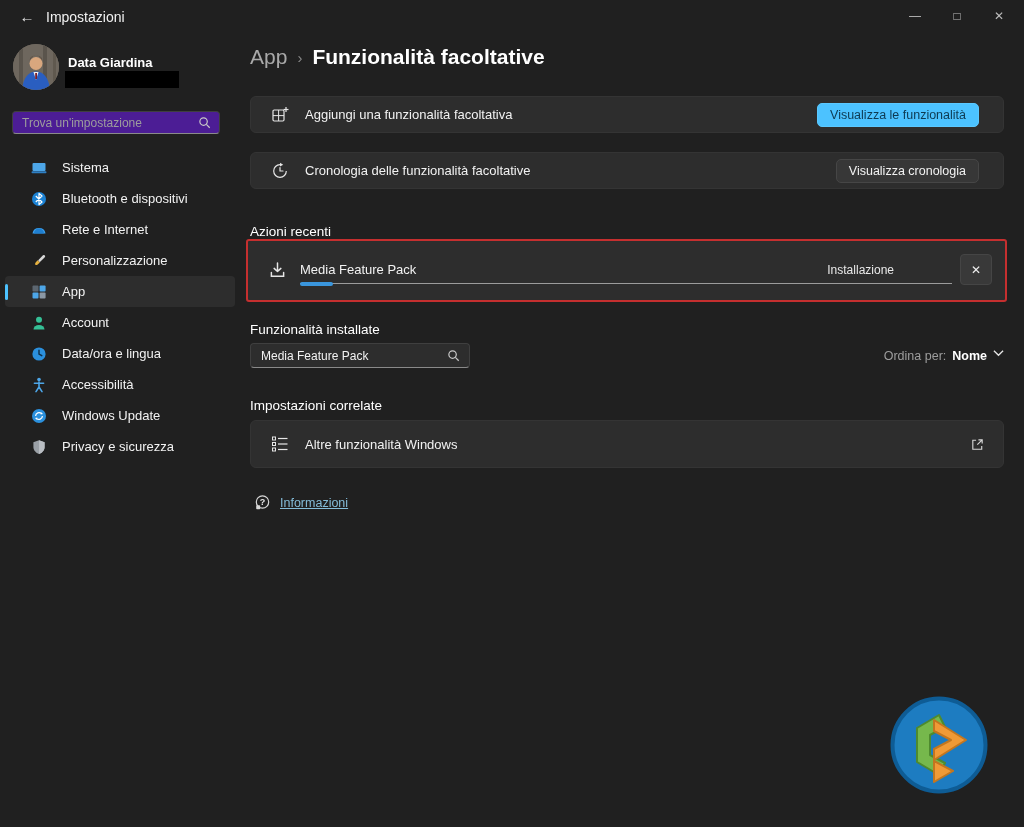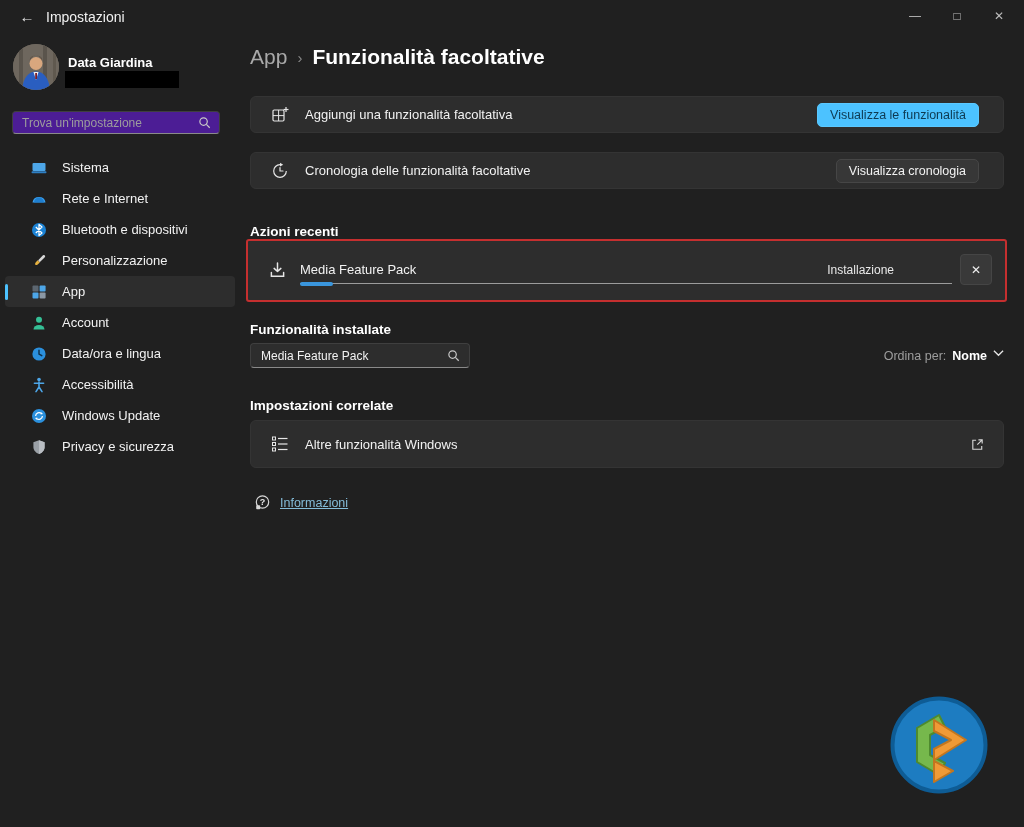--- a/index.html
+++ b/index.html
@@ -43,21 +43,21 @@
   .bc-current { color:#ffffff; font-weight:600; }
 
   .card { position:absolute; left:250px; width:754px; background:#2d2d2d; border:1px solid #343434; border-radius:6px; display:flex; align-items:center; padding:0 24px 0 20px; }
   .card-1 { top:96px; height:37px; }
   .card-2 { top:152px; height:37px; }
   .card-label { font-size:13px; color:#f2f2f2; margin-left:16px; flex:1; }
 
   .btn-accent { margin-left:auto; background:#4cc2ff; color:#0e3a52; border:1px solid #5ac8ff; border-radius:5px; font-size:12.5px; padding:4px 12px; font-family:"Liberation Sans", sans-serif; cursor:default; }
   .btn-standard { margin-left:auto; background:#373737; color:#f2f2f2; border:1px solid #464646; border-radius:5px; font-size:12.5px; padding:4px 12px; font-family:"Liberation Sans", sans-serif; cursor:default; }
 
-  .section-label { position:absolute; left:250px; font-size:13.5px; font-weight:700; color:#ffffff; }
+  .section-label { position:absolute; left:250px; font-size:13.5px; font-weight:400; color:#ffffff; }
   .lbl-recent { top:224px; }
   .lbl-installed { top:322px; }
   .lbl-related { top:398px; }
 
   
   .recent-card { position:absolute; left:246px; top:239px; width:761px; height:63px; background:#2d2d2d; border:2px solid #c52f2f; border-radius:3px; }
   .dl-icon { position:absolute; left:20px; top:20px; }
   .recent-name { position:absolute; left:52px; top:21px; font-size:13px; color:#f2f2f2; }
   .recent-status { position:absolute; right:111px; top:22px; font-size:12px; color:#e8e8e8; }
   .recent-close { position:absolute; right:13px; top:13px; width:32px; height:31px; background:#393939; border:1px solid #454545; border-radius:4px; display:flex; align-items:center; justify-content:center; color:#f0f0f0; font-size:12px; }
@@ -131,31 +131,31 @@
 <div class="nav">
   <div class="nav-item">
     <svg class="nav-icon" viewBox="0 0 16 16">
       <rect x="1.5" y="3" width="13" height="8" rx="1" fill="#4da6e8"></rect>
       <rect x="0.5" y="11.3" width="15" height="1.9" rx="0.95" fill="#2e7fc4"></rect>
     </svg>
     <span>Sistema</span>
   </div>
   <div class="nav-item">
     <svg class="nav-icon" viewBox="0 0 16 16">
+      <circle cx="8" cy="8" r="7" fill="#1b82d4"></circle>
+      <polyline points="4.8,5 11,11 8,13.6 8,2.4 11,5 4.8,11" fill="none" stroke="#ffffff" stroke-width="1.2" stroke-linejoin="round"></polyline>
+    </svg>
+    <span>Bluetooth e dispositivi</span>
+  </div>
+  <div class="nav-item">
+    <svg class="nav-icon" viewBox="0 0 16 16">
       <path d="M1.5 11.5 A6.6 6.6 0 0 1 14.5 11.5 Z" fill="#3aa0ef"></path>
       <path d="M3 11.5 A5 5 0 0 1 13 11.5 Z" fill="#1f7fd0"></path>
     </svg>
     <span>Rete e Internet</span>
-  </div>
-  <div class="nav-item">
-    <svg class="nav-icon" viewBox="0 0 16 16">
-      <circle cx="8" cy="8" r="7" fill="#1b82d4"></circle>
-      <polyline points="4.8,5 11,11 8,13.6 8,2.4 11,5 4.8,11" fill="none" stroke="#ffffff" stroke-width="1.2" stroke-linejoin="round"></polyline>
-    </svg>
-    <span>Bluetooth e dispositivi</span>
   </div>
   <div class="nav-item">
     <svg class="nav-icon" viewBox="0 0 16 16">
       <g transform="rotate(45 8 8)">
         <rect x="6.8" y="0" width="2.6" height="8.5" rx="1.2" fill="#d8d8d8"></rect>
         <path d="M6.5 8.5 h3.2 l-0.3 3.6 q-1.3 2.6 -2.6 0 Z" fill="#e6b13f"></path>
       </g>
     </svg>
     <span>Personalizzazione</span>
   </div>

